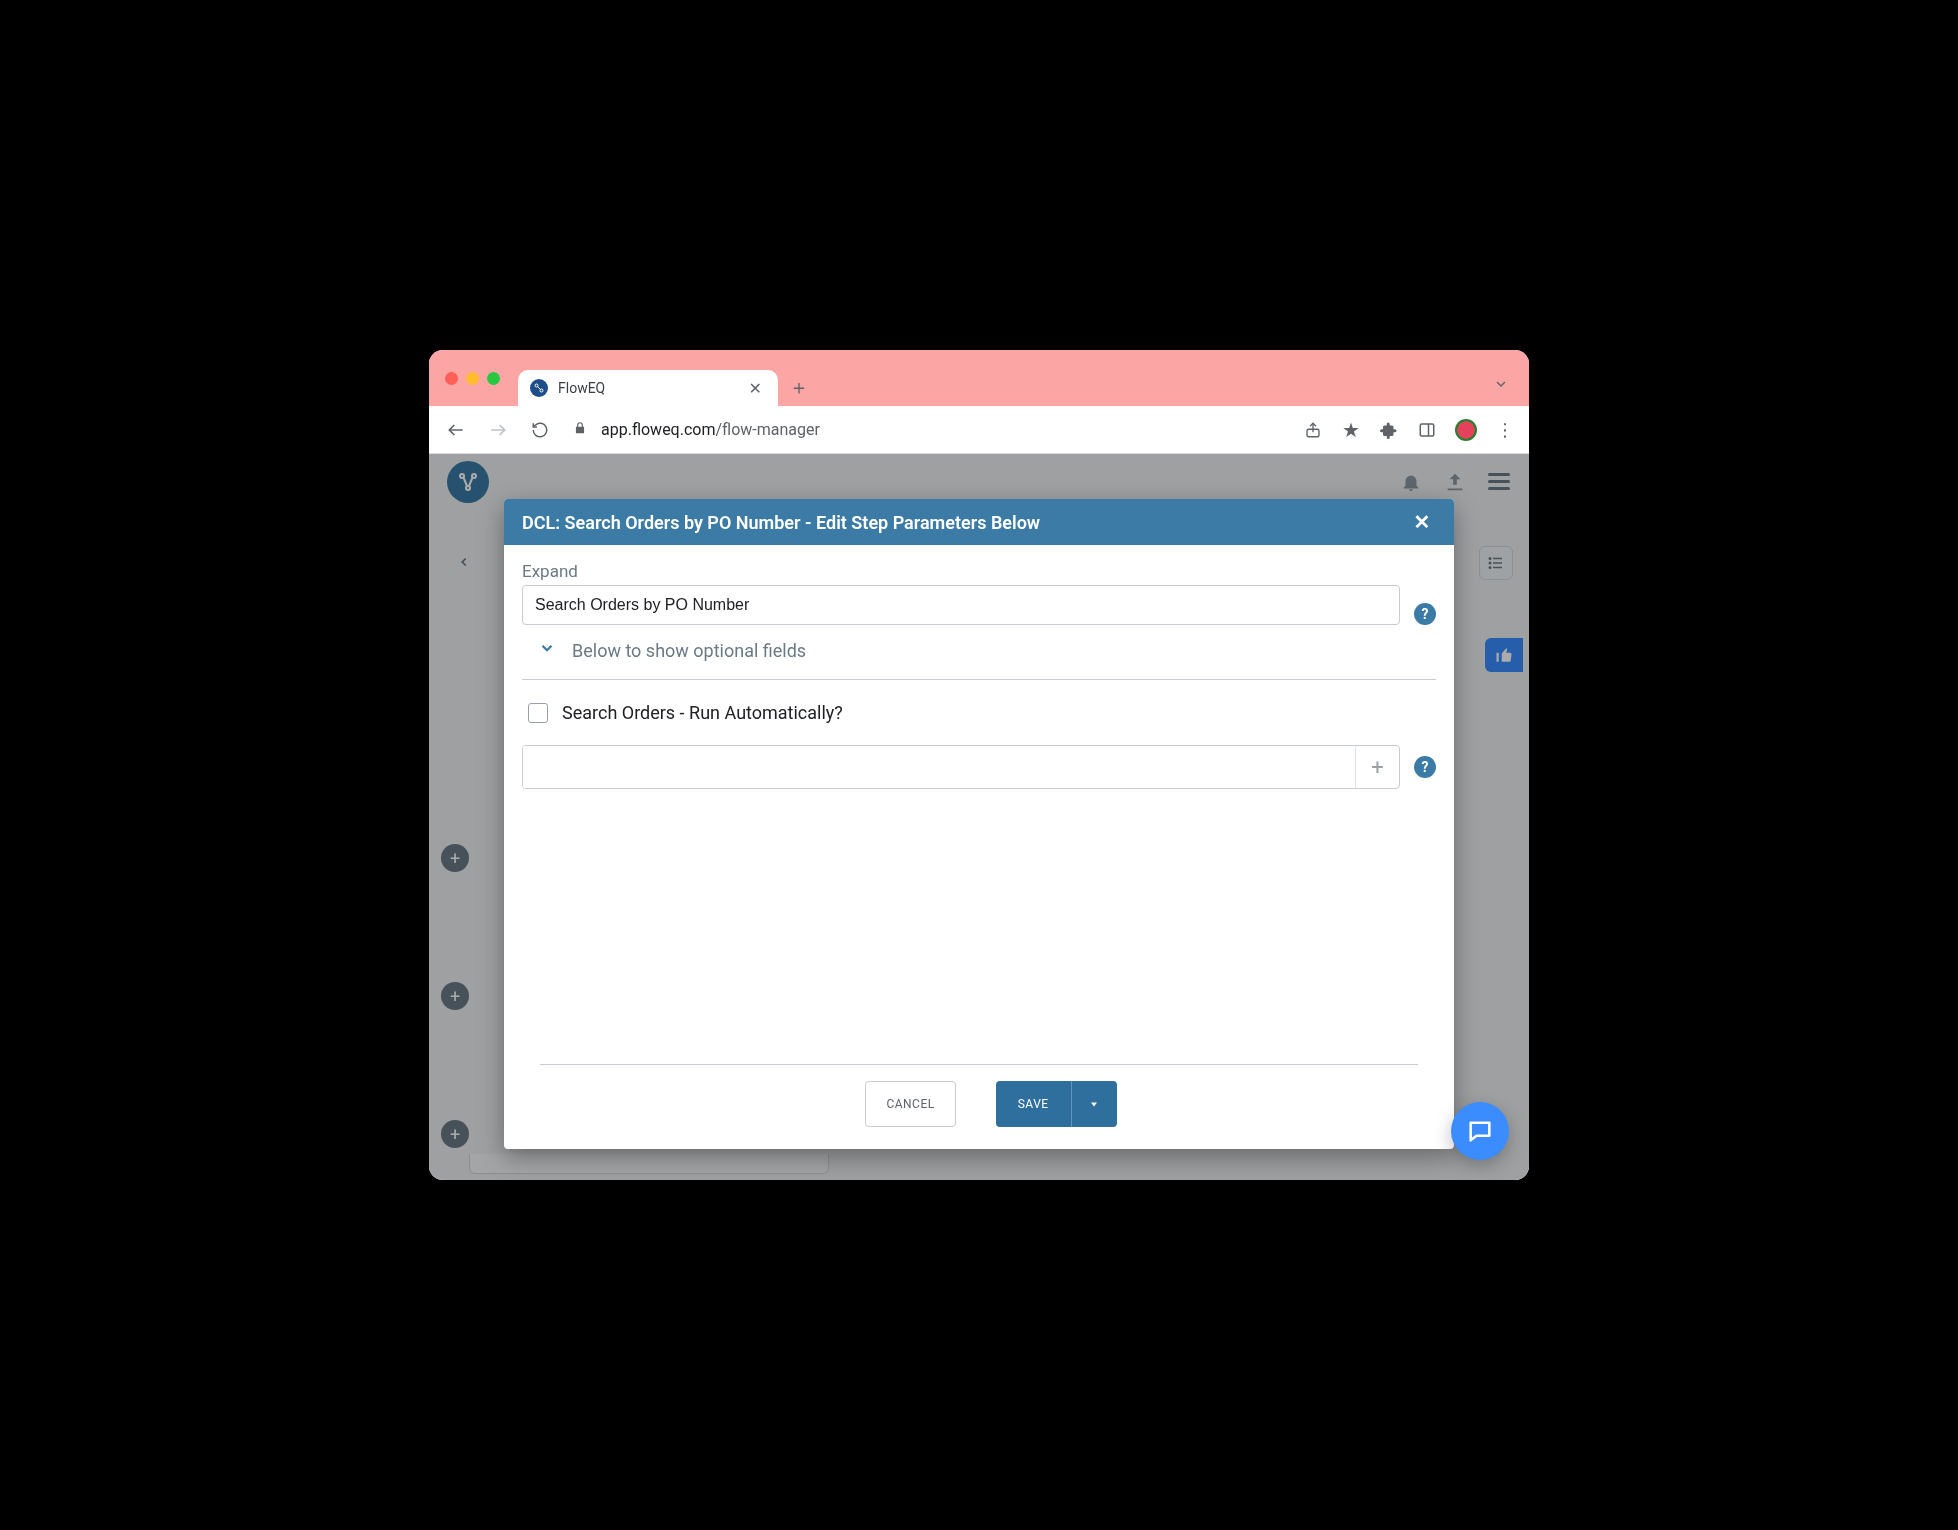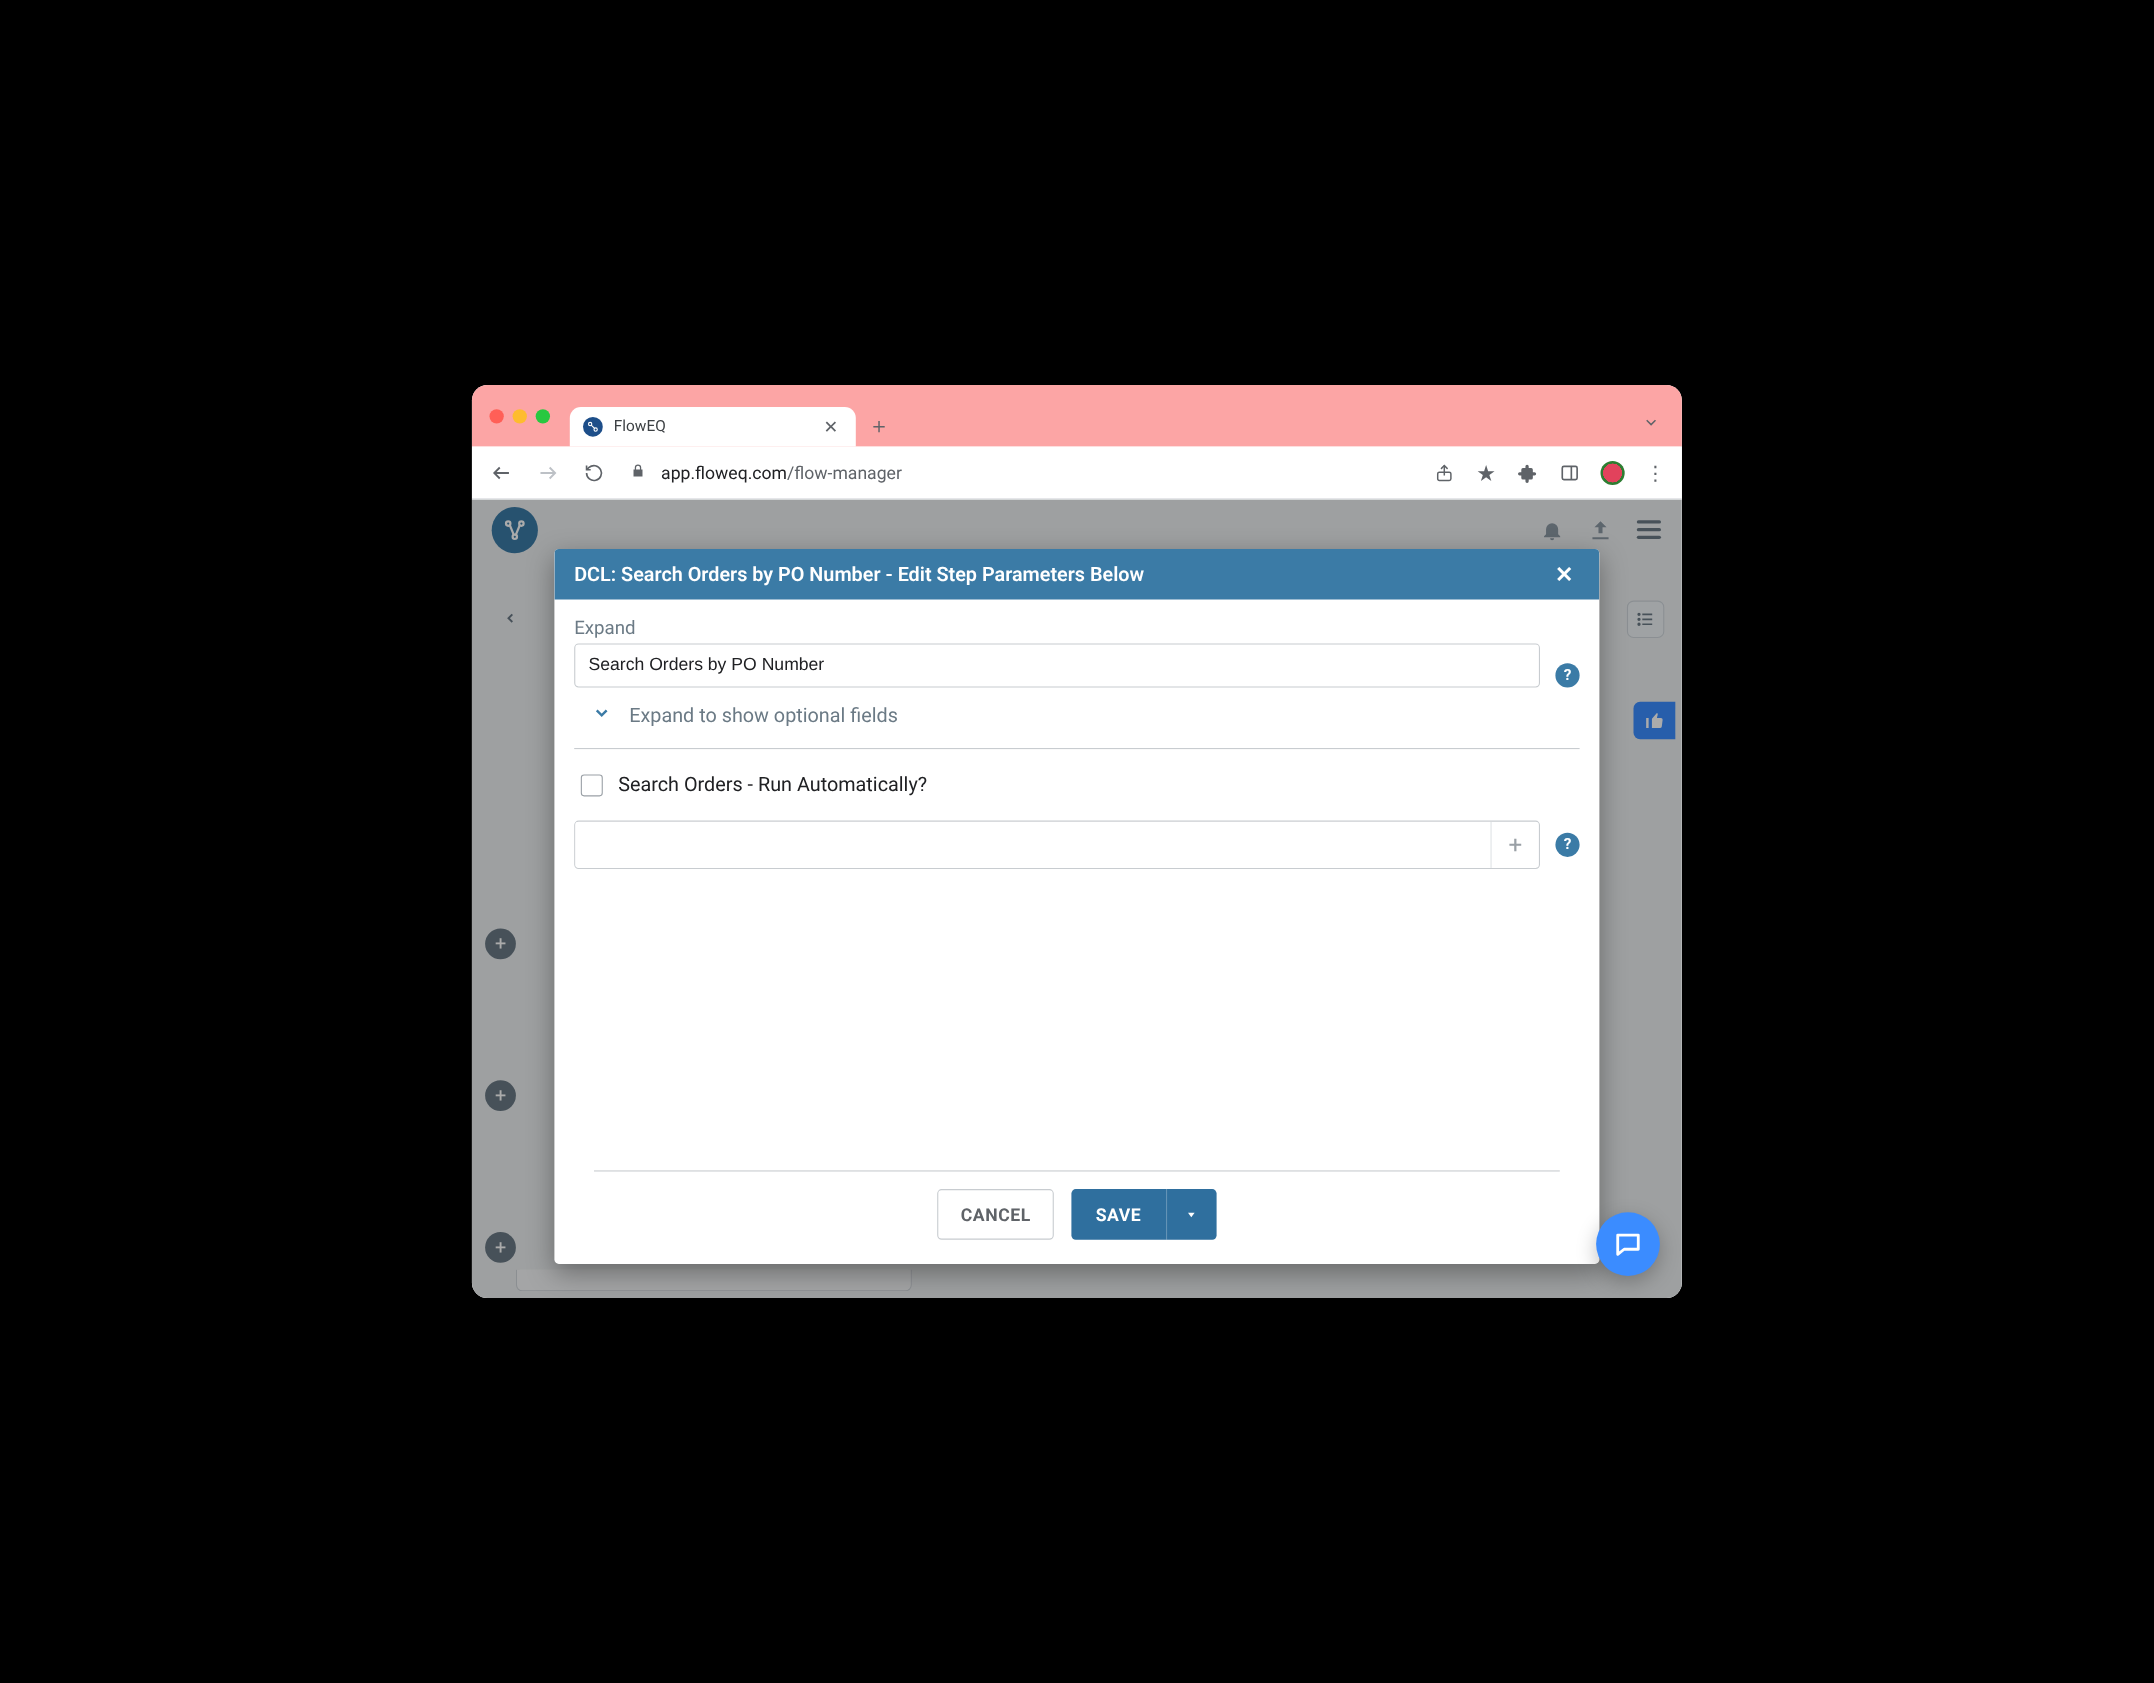--- a/index.html
+++ b/index.html
@@ -249,24 +249,25 @@
   }
   .modal-footer {
     border-top:1px solid #c8ccd0;
     padding:16px 0 22px 0;
     display:flex;
     justify-content:center;
     gap:16px;
     margin:0 18px;
   }
   .btn {
-    height:46px; border-radius:4px; font-size:16px;
+    height:46px; border-radius:4px; font-size:12px;
     display:flex; align-items:center; justify-content:center;
     cursor:pointer; letter-spacing:0.5px;
-    font-weight:700;
+    font-weight:400;
+    margin-left:24px;
   }
   .btn-outline {
     border:1px solid #c8ccd0; color:#5f6368; background:#fff; padding:0 20px;
   }
   .btn-primary {
     background:#2f6f9e; color:#fff; padding:0 0 0 22px;
     display:flex; align-items:stretch;
   }
   .btn-primary .label { display:flex;align-items:center; padding-right:22px;}
   .btn-primary .drop {
@@ -477,21 +478,21 @@
           </div>
           <div class="help-badge">?</div>
         </div>
 
         <div class="expand-row">
           <span class="chev">
             <svg width="18" height="18" viewBox="0 0 24 24" fill="none" stroke="#3b7ba6" stroke-width="3">
                 <polyline points="6 9 12 15 18 9"></polyline>
               </svg>
           </span>
-          <span>Expand to show optional fields</span>
+          <span>Below to show optional fields</span>
         </div>
 
         <div class="divider"></div>
 
         <div class="check-row">
           <input type="checkbox" style="">
           <span>Search Orders - Run Automatically?</span>
         </div>
 
         <div class="po-row">

